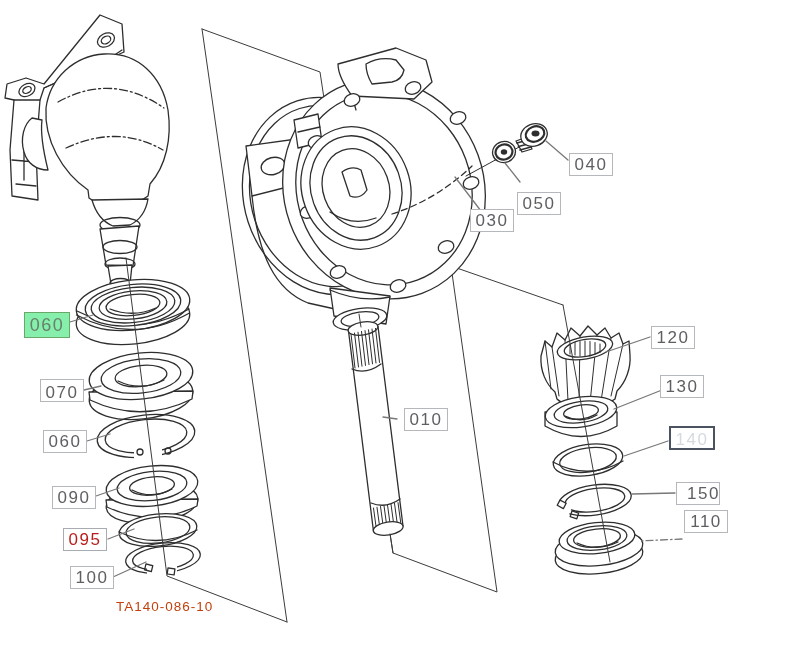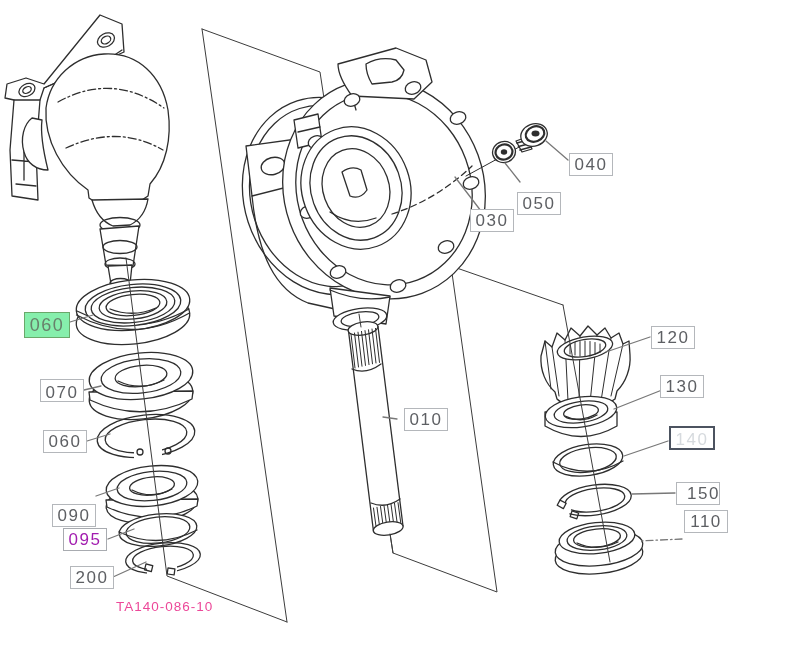--- a/index.html
+++ b/index.html
@@ -4,24 +4,24 @@
 <style>
   html,body{margin:0;padding:0;background:#fff;}
   #screenshot{position:relative;width:800px;height:648px;background:#ffffff;overflow:hidden;
               font-family:"Liberation Sans",sans-serif;}
   #diagram-svg{position:absolute;left:0;top:0;}
   .plabel{position:absolute;box-sizing:border-box;display:flex;align-items:center;justify-content:center;
           background:#ffffff;border:1.6px solid #b4b7bb;color:#5d5f63;
           font:400 17px/1 "Liberation Sans",sans-serif;letter-spacing:1.5px;
           width:44px;height:23px;cursor:pointer;}
   .plabel.highlight{background:#86efac;border-color:#6aa86a;color:#68816b;width:46px;height:26px;font-size:18px;}
-  .plabel.faded{color:#a21caf;border-color:#a8abb0;}
+  .plabel.faded{color:#b91c1c;border-color:#a8abb0;}
   .plabel.fadeddark{color:#d6dade;border-color:#4c5360;border-width:2px;width:46px;height:24px;}
   .dcode{position:absolute;left:116px;top:599px;font:400 13.5px/1.2 "Liberation Sans",sans-serif;
-         color:#ec4899;letter-spacing:1px;}
+         color:#c2410c;letter-spacing:1px;}
 </style>
 </head>
 <body>
 
 <div id="screenshot">
 
 <svg id="diagram-svg" width="800" height="648" viewBox="0 0 800 648" fill="none" stroke="#2e2e2e" stroke-width="1.3" stroke-linecap="round" stroke-linejoin="round">
 
   <g stroke="#3c3c3c" stroke-width="1">
     <path d="M202,29 L320,72 L393,553 L497,592 L451,266 L563,305"></path>
@@ -238,28 +238,28 @@
     </div>
   <div class="plabel highlight" style="left:24px;top:312px;">
       <span>060</span>
     </div>
   <div class="plabel" style="left:40px;top:379px;align-items:flex-end;">
       <span>070</span>
     </div>
   <div class="plabel" style="left:43px;top:430px;">
       <span>060</span>
     </div>
-  <div class="plabel" style="left:52px;top:504px;">
+  <div class="plabel" style="left:52px;top:486px;">
       <span>090</span>
     </div>
   <div class="plabel faded" style="left:63px;top:528px;">
       <span>095</span>
     </div>
   <div class="plabel" style="left:70px;top:566px;">
-      <span>200</span>
+      <span>100</span>
     </div>
   <div class="plabel" style="left:651px;top:326px;">
       <span>120</span>
     </div>
   <div class="plabel" style="left:660px;top:375px;">
       <span>130</span>
     </div>
   <div class="plabel fadeddark" style="left:669px;top:426px;align-items:flex-end;">
       <span>140</span>
     </div>

